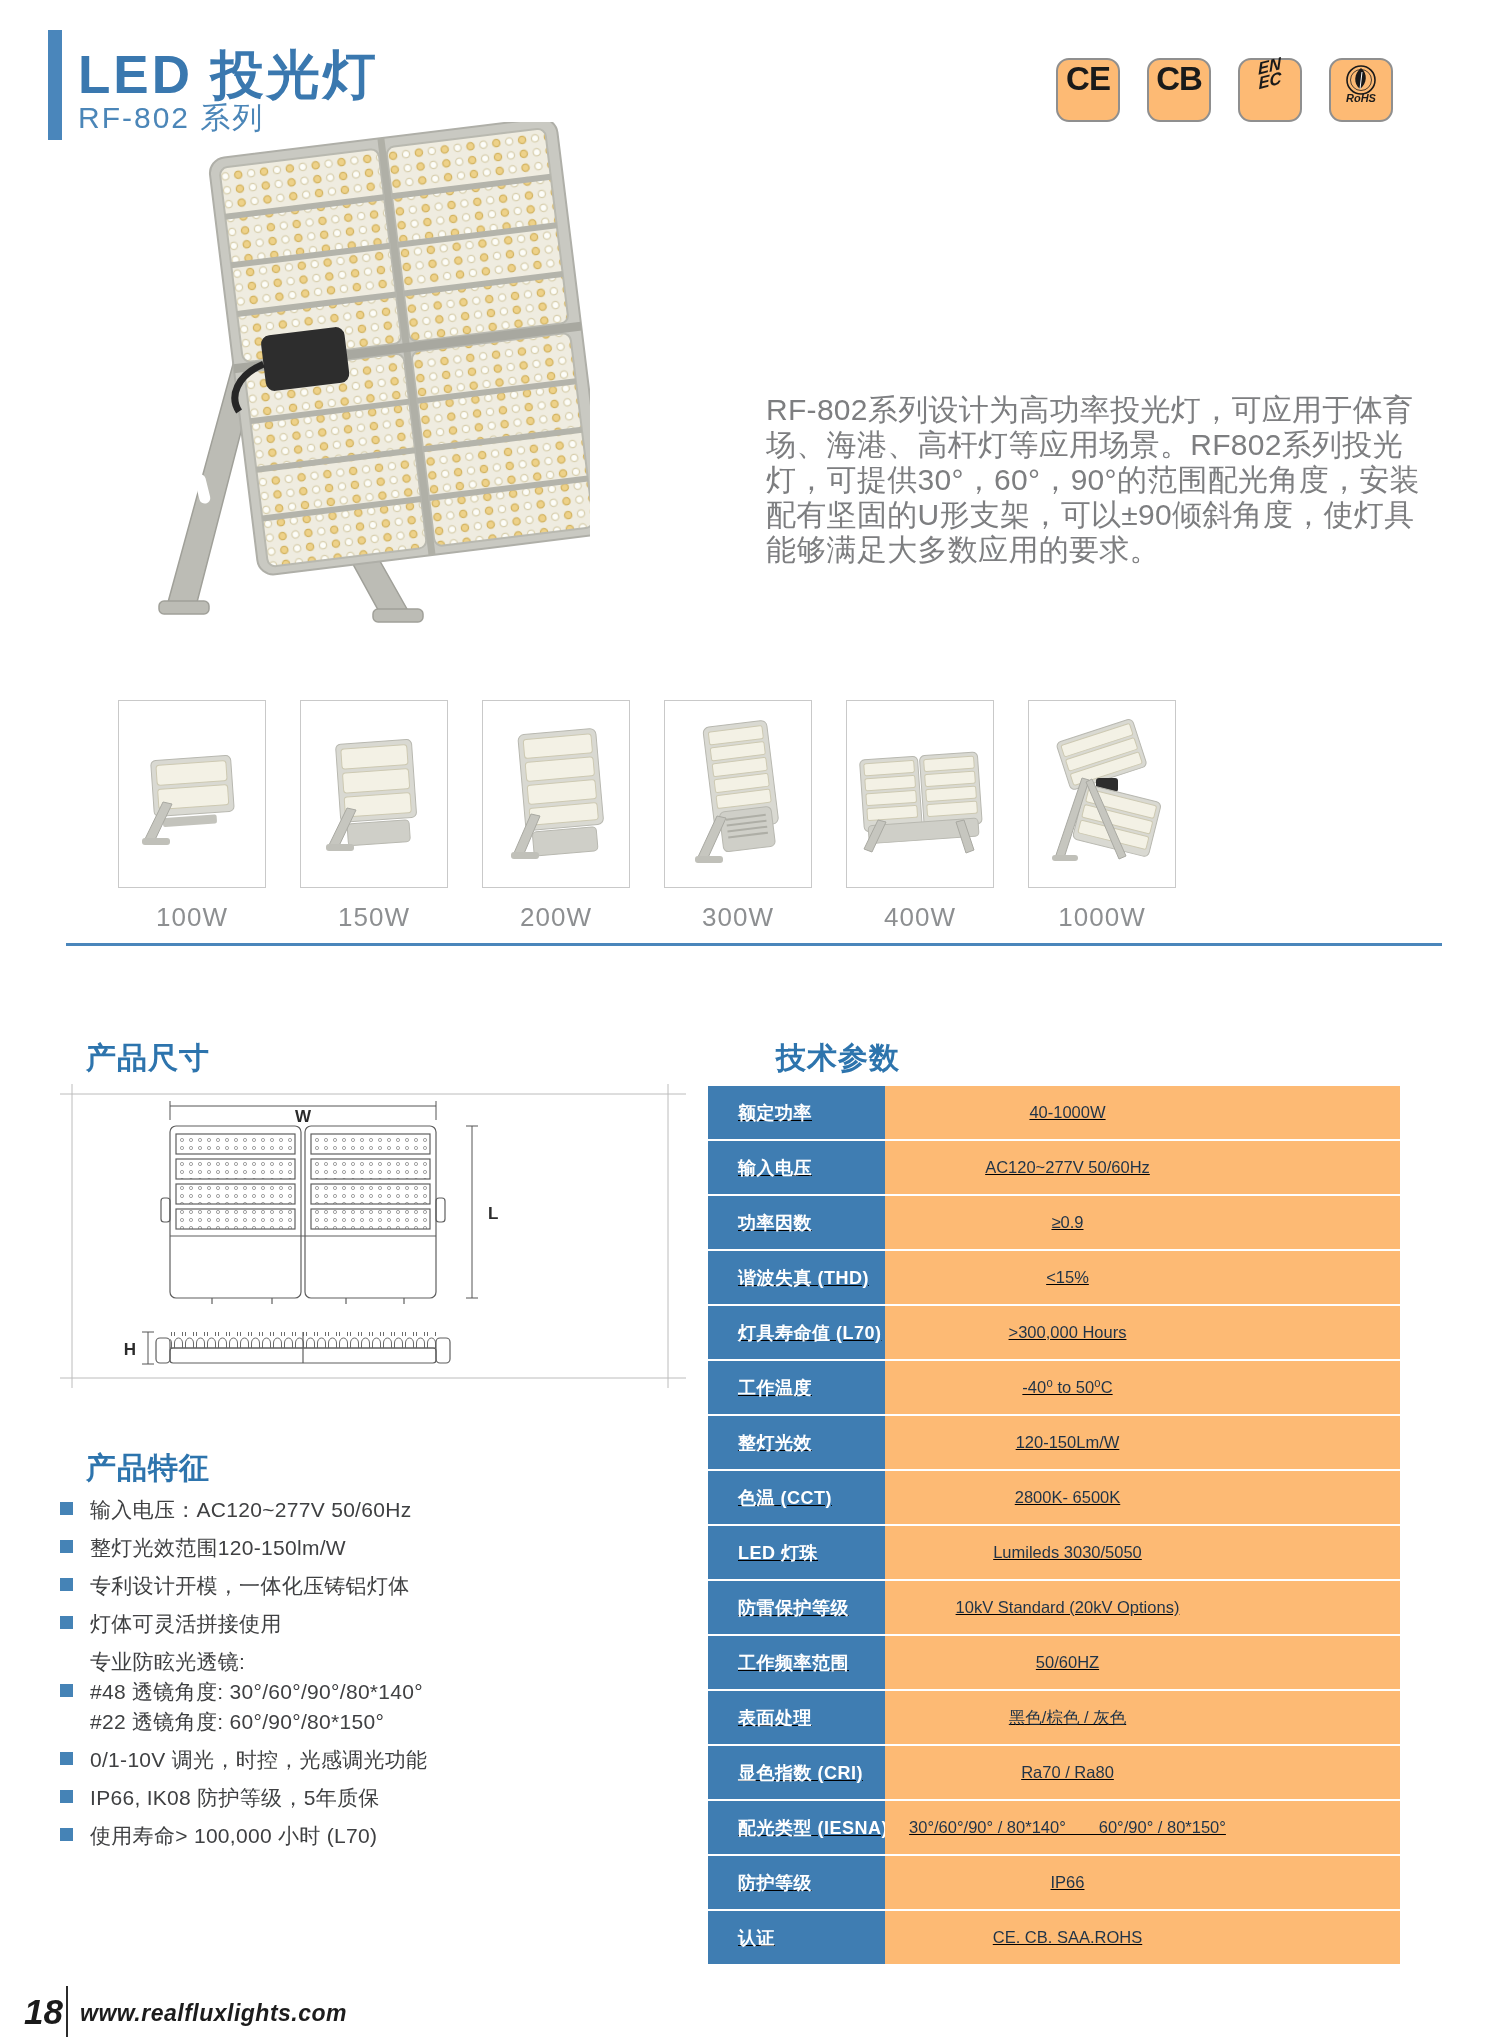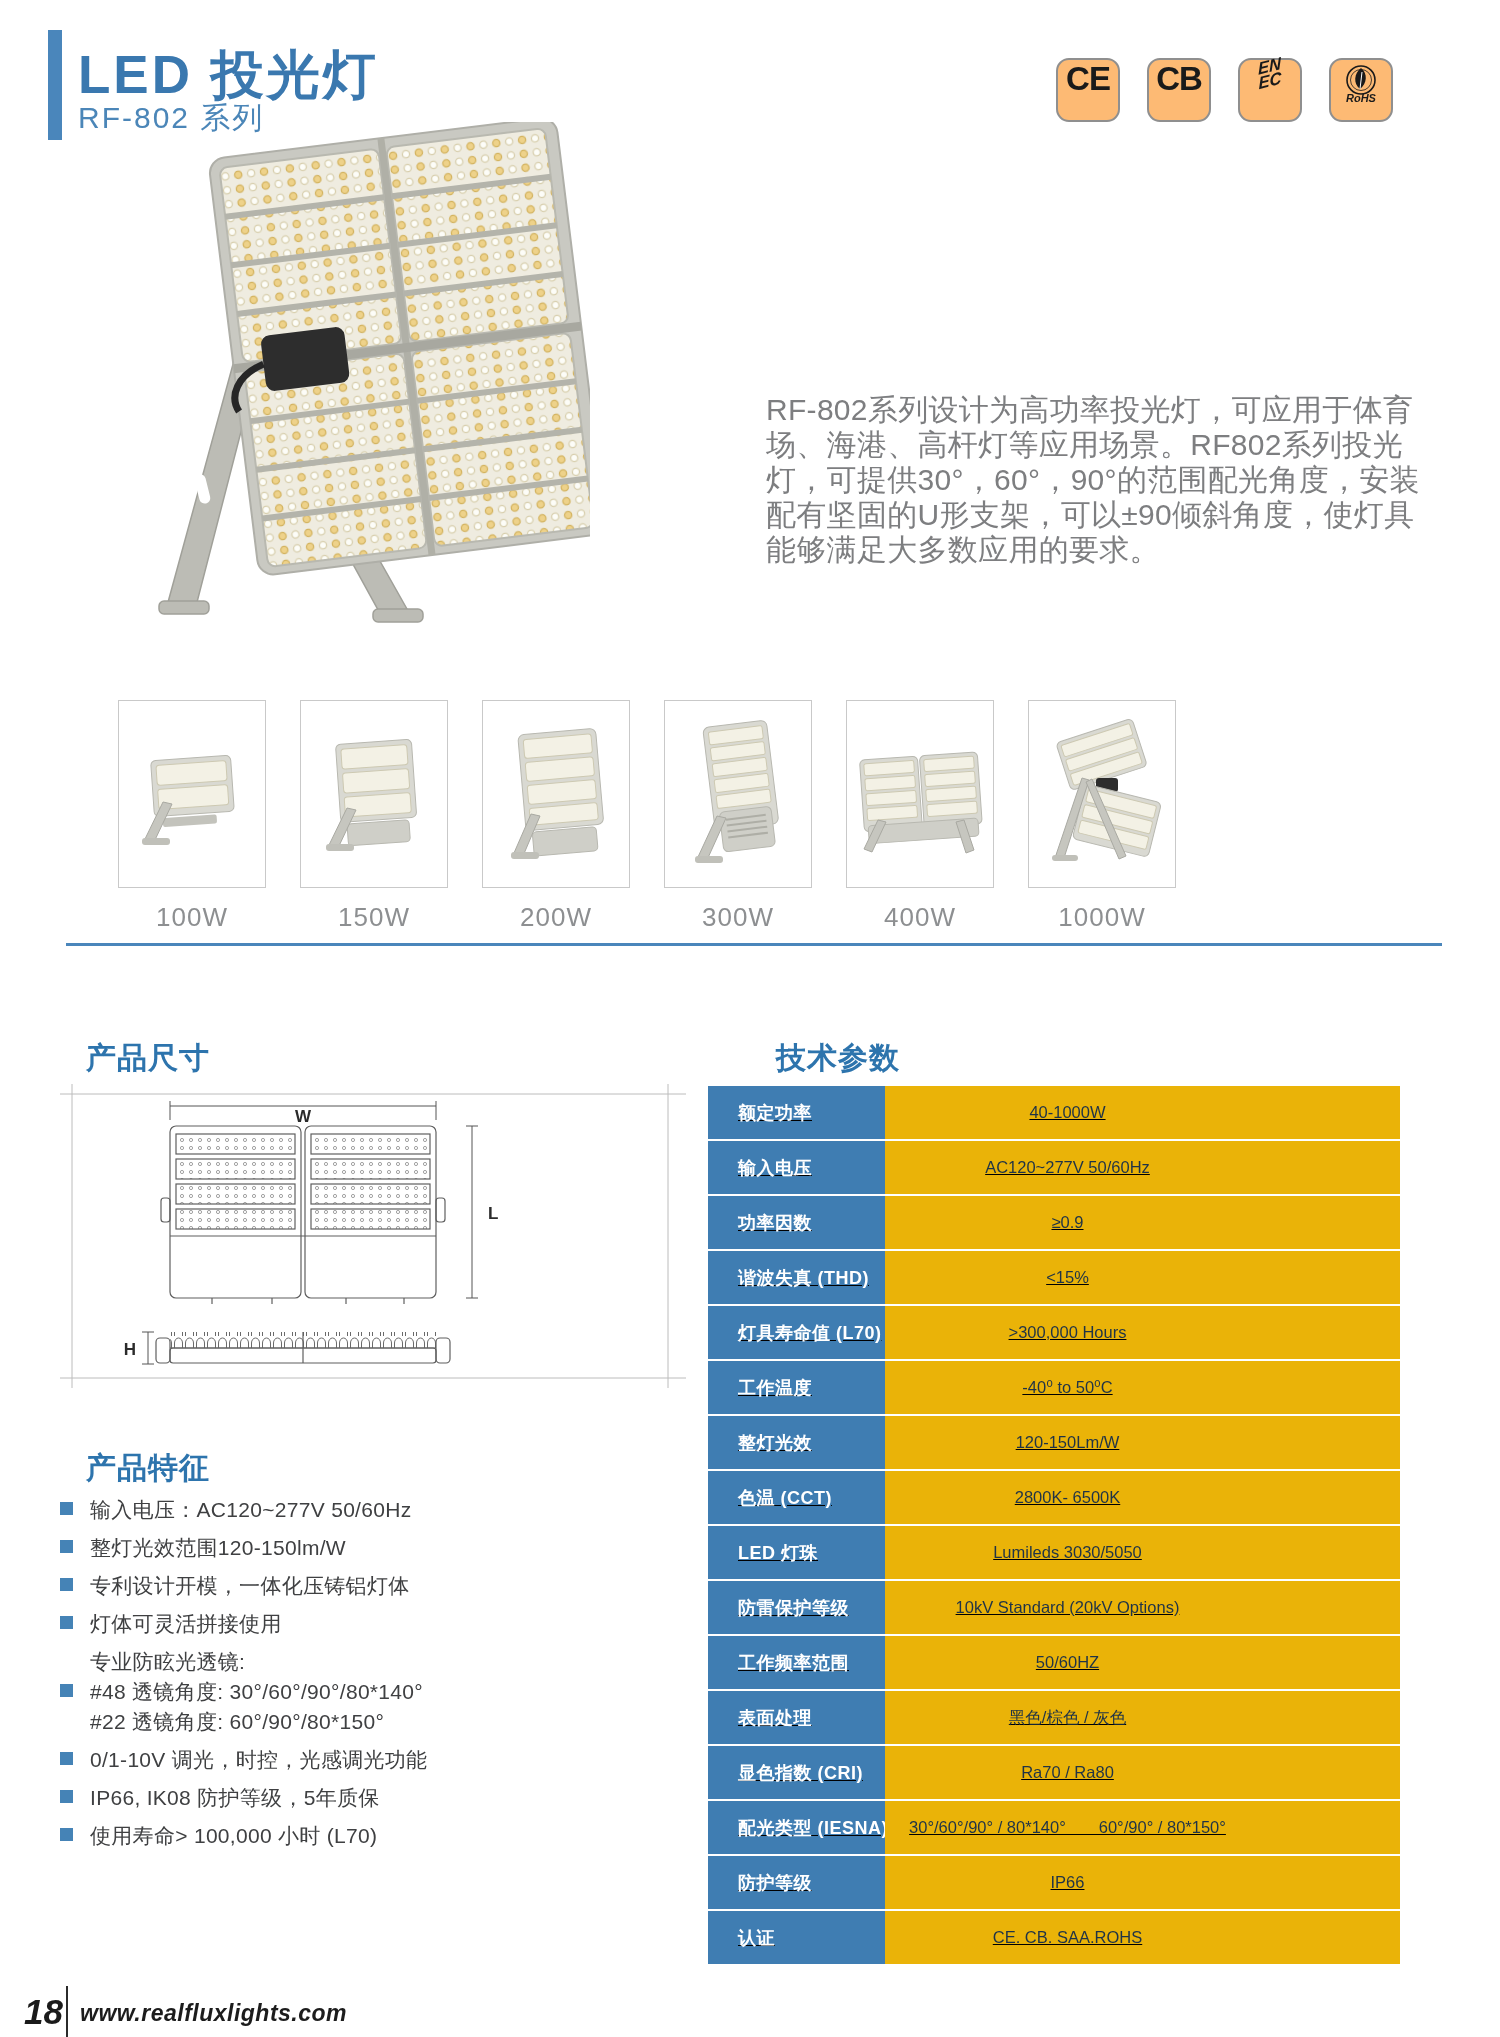--- a/index.html
+++ b/index.html
@@ -39,21 +39,21 @@
   .feat-row{display:flex;align-items:flex-start;margin-bottom:11px;min-height:27px;}
   .feat-row.tight{margin-bottom:3px;}
   .bullet{flex:0 0 13px;width:13px;height:13px;background:#4583b6;margin:6px 17px 0 0;}
   .bullet.hidden{visibility:hidden;}
   .feat-text{font-size:21px;color:#3f4042;line-height:27px;letter-spacing:0.3px;}
   
   .spec-table{position:absolute;left:708px;top:1086px;width:692px;text-decoration:underline;}
   .spec-row{display:flex;height:53px;margin-bottom:2px;}
   .spec-label{width:177px;flex:0 0 177px;background:#3f7db2;color:#fff;display:flex;align-items:center;
               padding-left:30px;font-size:18px;font-weight:600;box-sizing:border-box;white-space:nowrap;letter-spacing:0.5px;}
-  .spec-value{flex:1;background:#eab308;display:flex;align-items:center;justify-content:center;
+  .spec-value{flex:1;background:#fdba74;display:flex;align-items:center;justify-content:center;
               padding-right:150px;font-size:16.5px;color:#1f3347;box-sizing:border-box;white-space:nowrap;}
   
   .footer-page{position:absolute;left:24px;top:1992px;font-size:35px;font-weight:bold;font-style:italic;color:#1a1a1a;}
   .footer-line{position:absolute;left:66px;top:1986px;width:2px;height:51px;background:#2b2b2b;}
   .footer-url{position:absolute;left:80px;top:2000px;font-size:23px;font-weight:bold;font-style:italic;color:#1c1c1c;letter-spacing:0.5px;}
 </style>
 </head>
 <body>
 
 <div class="page">

